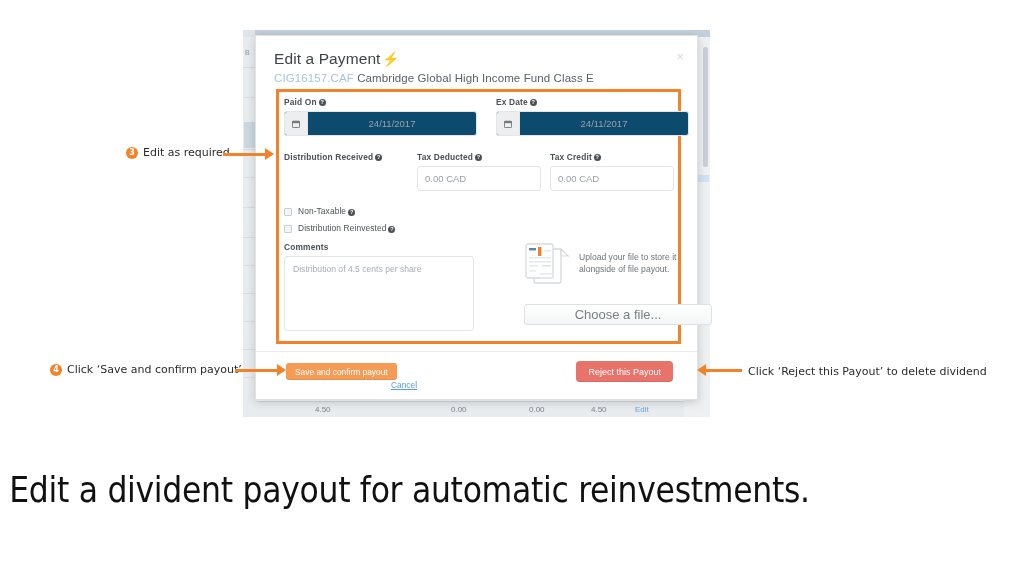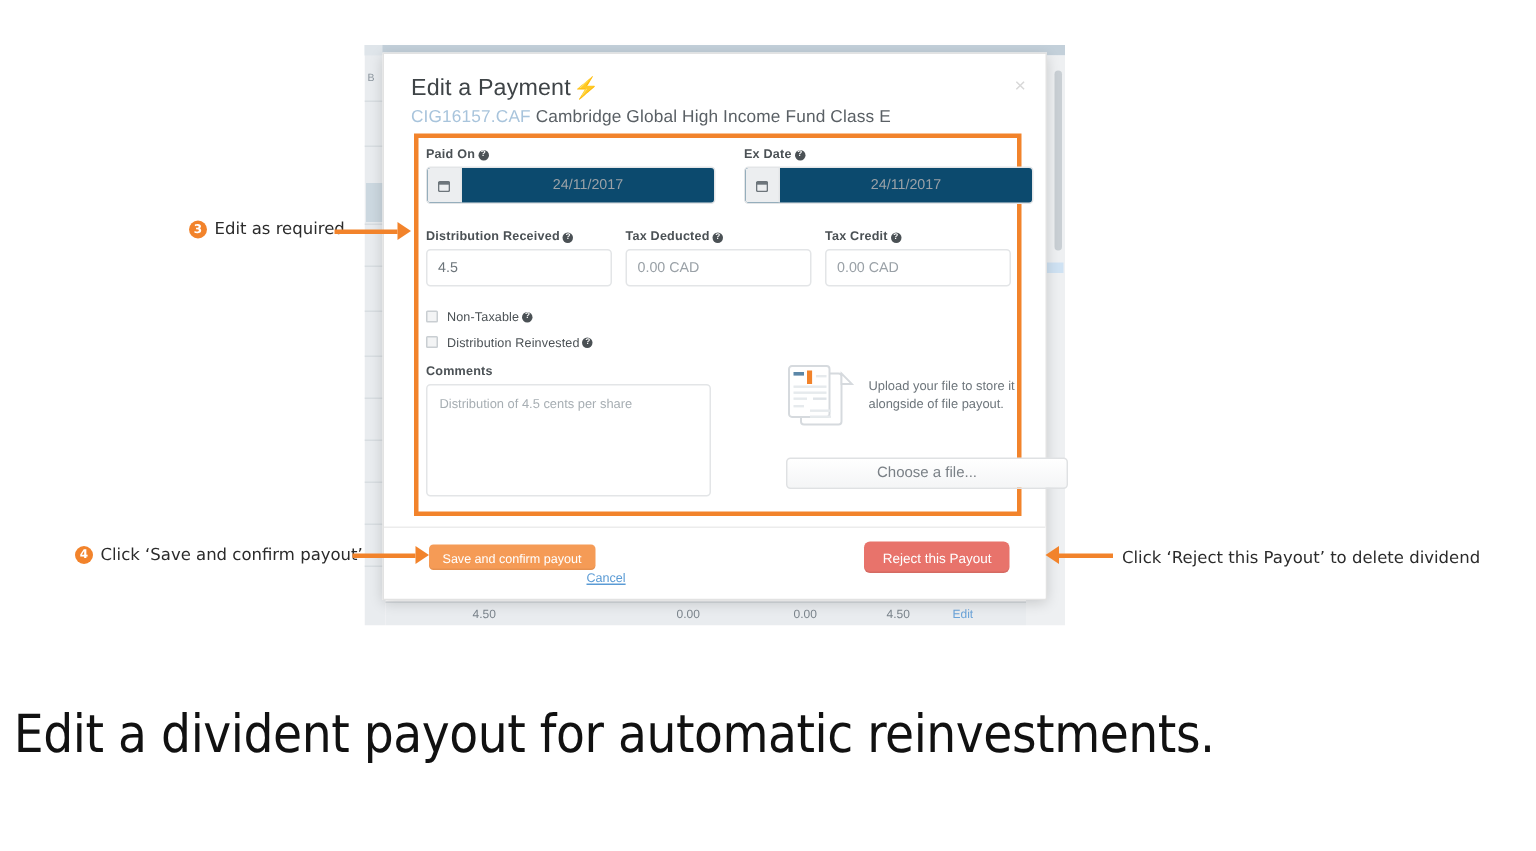--- a/index.html
+++ b/index.html
@@ -118,21 +118,21 @@
     font-size:9.5px; color:#9aa1a7;
   }
 
   .num-input {
     height:25px; border:1px solid #e3e5e7; border-radius:3px;
     background:#fff; display:flex; align-items:center;
     padding-left:7px; font-size:9.5px; color:#9aa1a7;
   }
   .num-input.filled { color:#6d757b; }
 
-  .cb-row { display:flex; align-items:center; margin-bottom:7px; }
+  .cb-row { display:flex; align-items:flex-end; margin-bottom:7px; }
   .cb {
     width:8px; height:8px; border:1px solid #c9ced2; background:#f3f4f5;
     border-radius:1px; margin-right:6px;
   }
   .cb-lbl { font-size:8.4px; color:#4b5155; letter-spacing:.1px; }
 
   .comments-area {
     width:190px; height:75px; border:1px solid #e3e5e7; border-radius:3px;
     background:#fff; padding:7px 8px; font-size:8.6px; color:#a7aeb3;
   }
@@ -141,21 +141,21 @@
   .upload-top { display:flex; align-items:flex-start; }
   .upload-txt {
     font-size:8.6px; color:#6d757b; line-height:1.45; margin-left:9px;
     padding-top:9px; width:120px;
   }
   .choose-btn {
     margin-top:14px; width:188px; height:21px;
     border:1px solid #dfe1e3; border-radius:3px;
     background:linear-gradient(#ffffff,#f4f5f6);
     display:flex; align-items:center; justify-content:center;
-    font-size:10px; color:#7a8086; cursor:pointer;
+    font-size:13px; color:#7a8086; cursor:pointer;
   }
 
   
   .footer {
     position:absolute; left:0; bottom:0; width:100%; height:48px;
     border-top:1px solid #ececec; background:#fff;padding-left:22px;
   }
   .btn-save {
     position:absolute; left:30px; top:11px;
     height:17px; padding:0 9px; border-radius:3px;
@@ -297,21 +297,20 @@
                 </svg>
             </div>
             <div class="date-val">24/11/2017</div>
           </div>
         </div>
       </div>
 
       <div class="row" style="margin-bottom:15px;">
         <div style="width:124px;">
           <span class="lbl"><span>Distribution Received</span><span class="q">?</span></span>
-          <div class="num-input filled">4.5</div>
         </div>
         <div style="width:124px; margin-left:9px;">
           <span class="lbl"><span>Tax Deducted</span><span class="q">?</span></span>
           <div class="num-input">0.00 CAD</div>
         </div>
         <div style="width:124px; margin-left:9px;">
           <span class="lbl"><span>Tax Credit</span><span class="q">?</span></span>
           <div class="num-input">0.00 CAD</div>
         </div>
       </div>

